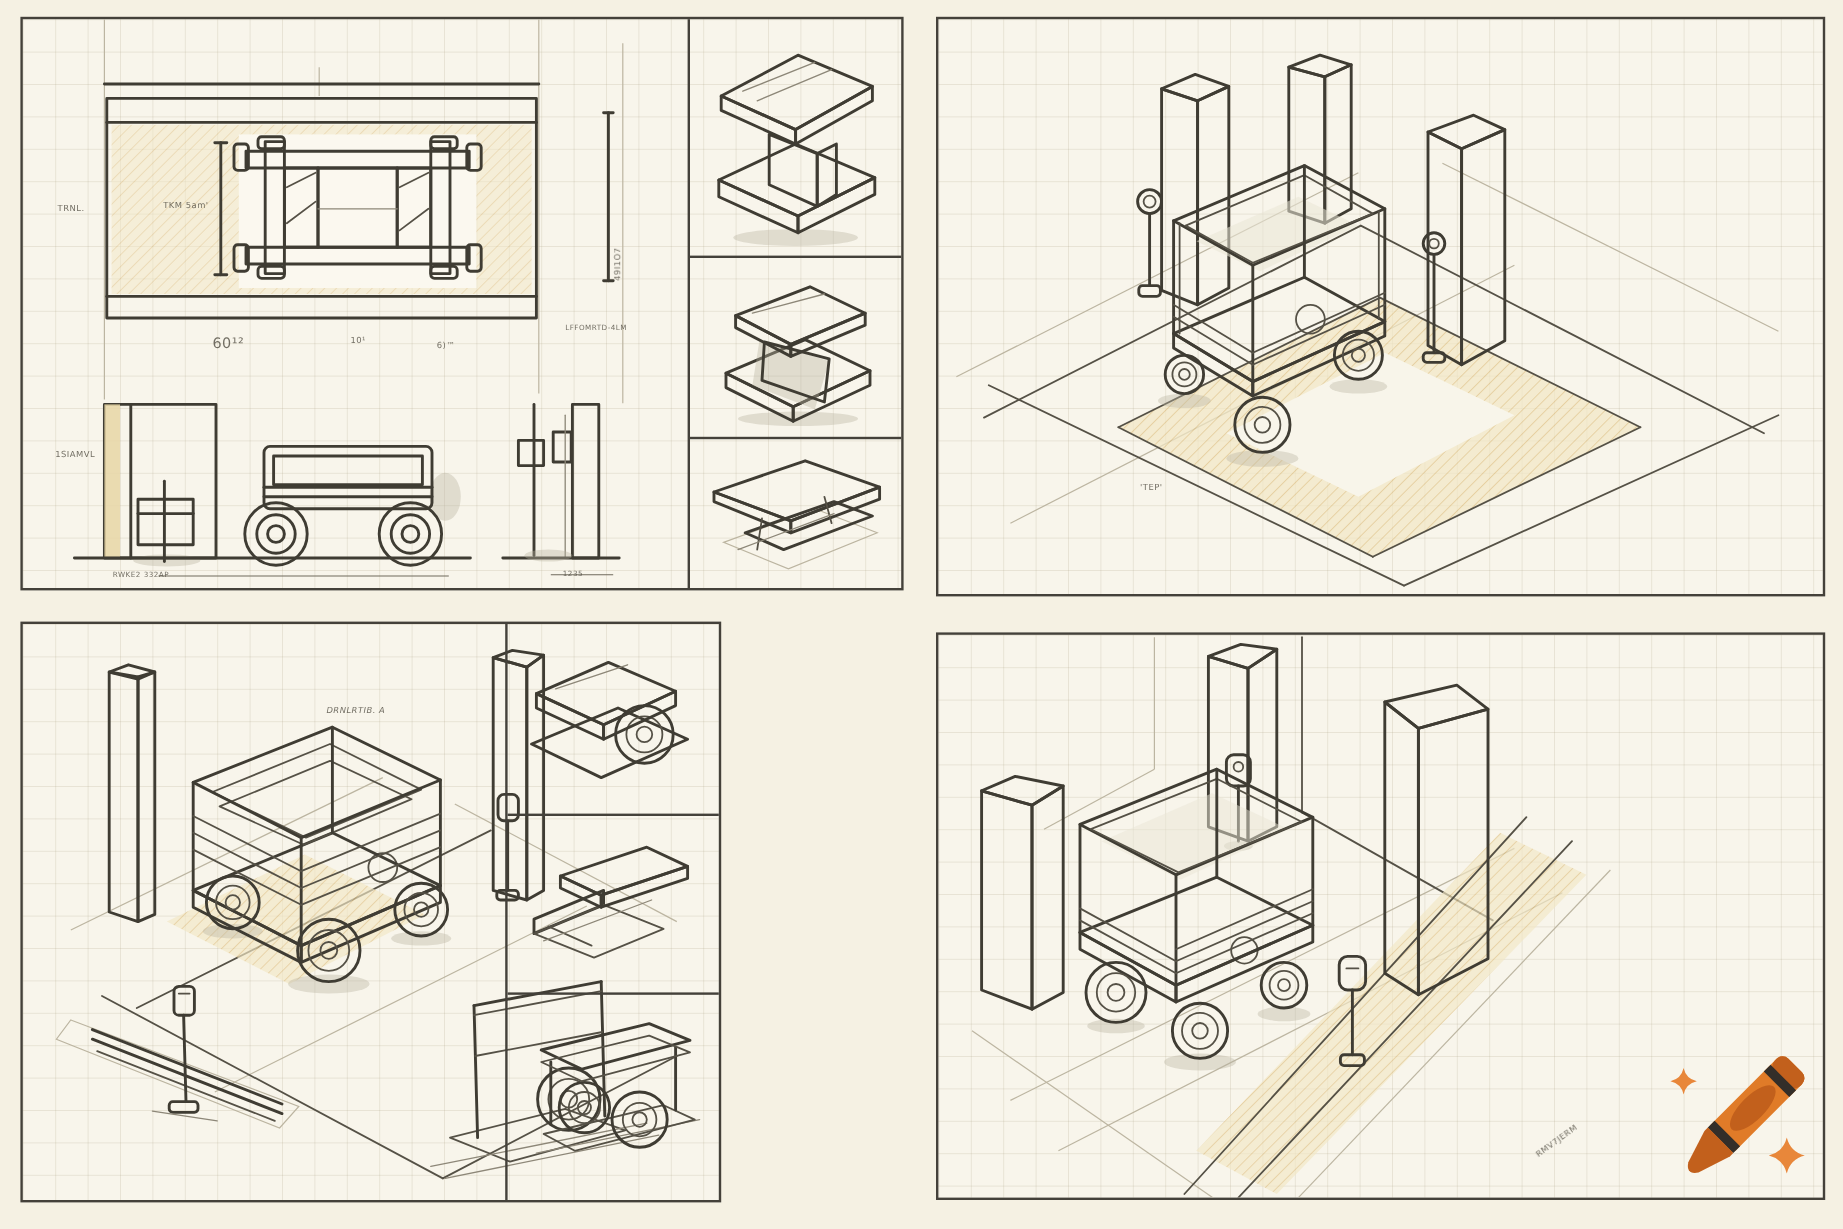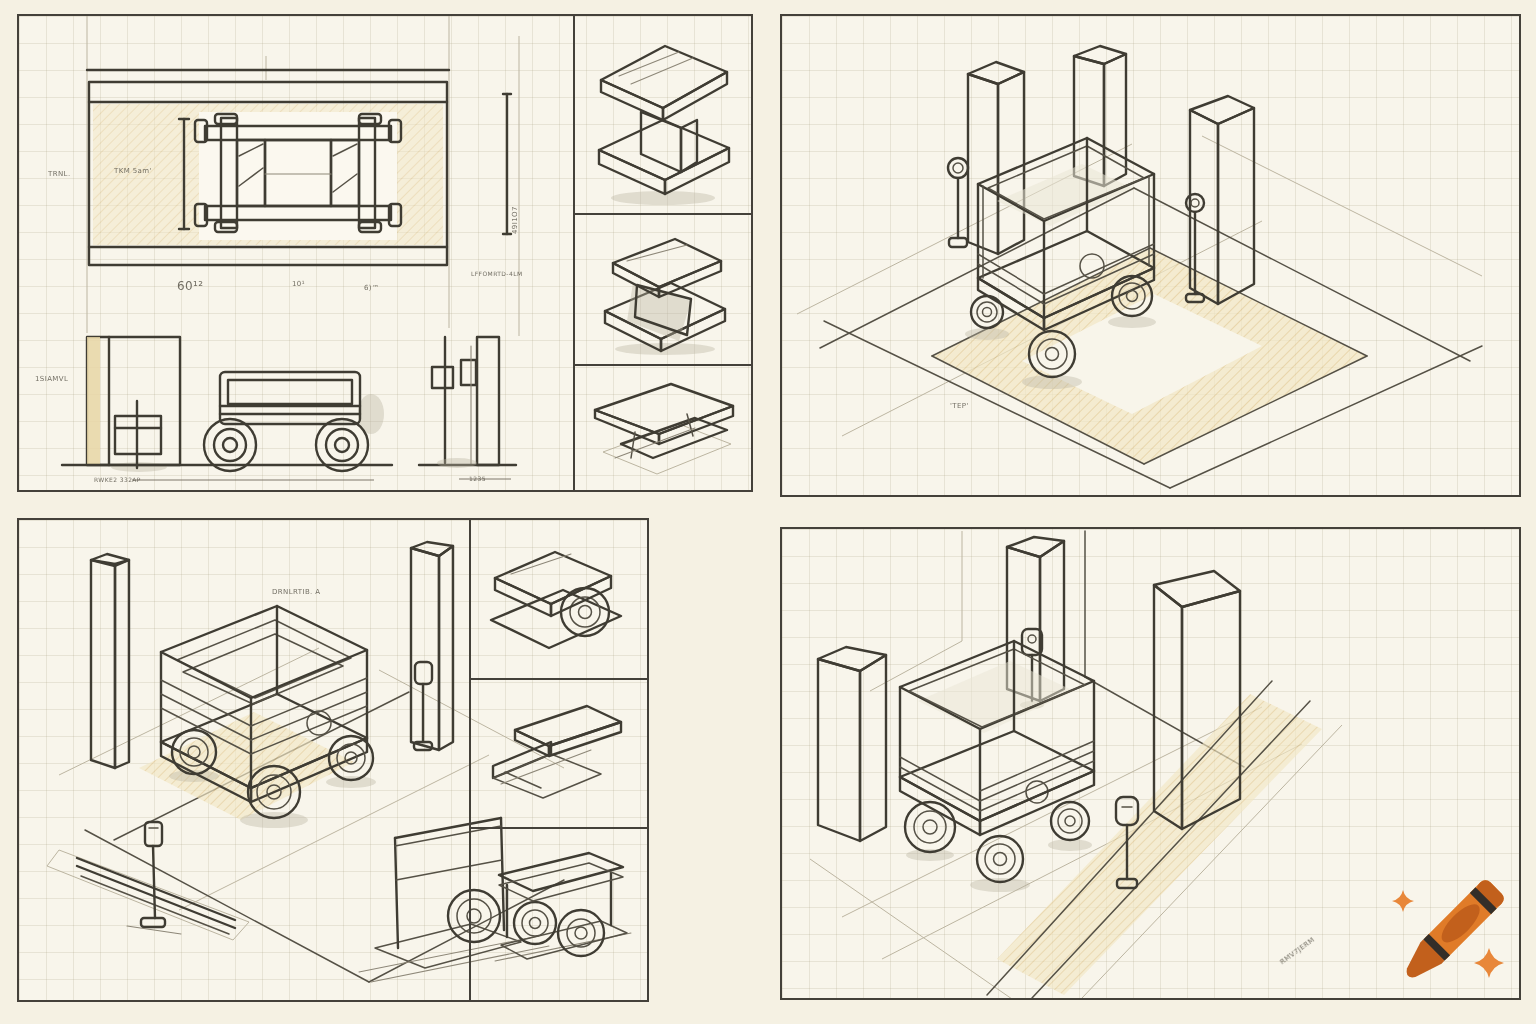--- a/index.html
+++ b/index.html
@@ -11,21 +11,21 @@
   .quad{
     position:absolute;border:2px solid #44413a;box-sizing:border-box;
     background-color:#f8f5eb;
     background-image:
       linear-gradient(rgba(165,155,125,.20) 1px, transparent 1px),
       linear-gradient(90deg, rgba(165,155,125,.20) 1px, transparent 1px);
     background-size:27px 27px;
   }
   #q-tl{left:17px;top:14px;width:736px;height:478px;}
   #q-tr{left:780px;top:14px;width:741px;height:483px;padding-left:12px;}
-  #q-bl{left:17px;top:518px;width:632px;height:484px;}
+  #q-bl{left:17px;top:518px;width:584px;height:484px;font-style:italic;}
   #q-br{left:780px;top:527px;width:741px;height:473px;}
   .quad-main{position:absolute;left:0;top:0;}
   .strip{
     position:absolute;right:0;top:0;bottom:0;width:178px;
     border-left:2px solid #44413a;display:flex;flex-direction:column;box-sizing:border-box;
   }
   .strip .cell{border-bottom:2px solid #44413a;box-sizing:border-box;overflow:hidden;}
   .strip .cell:last-child{border-bottom:none;flex:1;}
   svg{display:block;}
   .ink{stroke:#3f3c33;fill:none;stroke-width:2.4;stroke-linecap:round;stroke-linejoin:round;}
@@ -139,27 +139,27 @@
       <line class="ink" x1="400" y1="449" x2="497" y2="449" stroke-width="2.2"></line>
       <ellipse class="shade" cx="438" cy="447" rx="20" ry="5"></ellipse>
       <g stroke="#6f6a5c" stroke-width=".9">
         <line x1="113" y1="464" x2="355" y2="464"></line>
         <line x1="440" y1="463" x2="492" y2="463"></line>
       </g>
     </g>
   </svg>
 
   <span class="scr" style="left:29px;top:154px">TRNL.</span>
-  <span class="scr" style="left:95px;top:151px">TKM 5am'</span>
+  <span class="scr" style="left:117px;top:151px">TKM 5am'</span>
   <span class="scr" style="left:158px;top:266px;font-size:12px">60¹²</span>
   <span class="scr" style="left:273px;top:264px">10¹</span>
   <span class="scr" style="left:345px;top:268px">6)™</span>
   <span class="scr rot90" style="left:492px;top:218px">49I1O7</span>
   <span class="scr" style="left:452px;top:254px;font-size:6px">LFFOMRTD-4LM</span>
-  <span class="scr" style="left:16px;top:359px">1SIAMVL</span>
+  <span class="scr" style="left:27px;top:359px">1SIAMVL</span>
   <span class="scr" style="left:75px;top:460px;font-size:6px">RWKE2 332AP</span>
   <span class="scr" style="left:450px;top:459px;font-size:6px">1235</span>
 
   <div class="strip">
     <div class="cell" style="height:199px">
       <svg width="176" height="197" viewBox="0 0 176 197">
         <ellipse class="shade" cx="88" cy="182" rx="52" ry="7"></ellipse>
         <polygon class="ink" points="24,134 88,104 154,132 90,164" fill="#f1eee0"></polygon>
         <polygon class="ink" points="24,134 24,148 90,178 90,164" fill="#e6e2d2"></polygon>
         <polygon class="ink" points="90,164 90,178 154,146 154,132" fill="#d9d4c3"></polygon>

